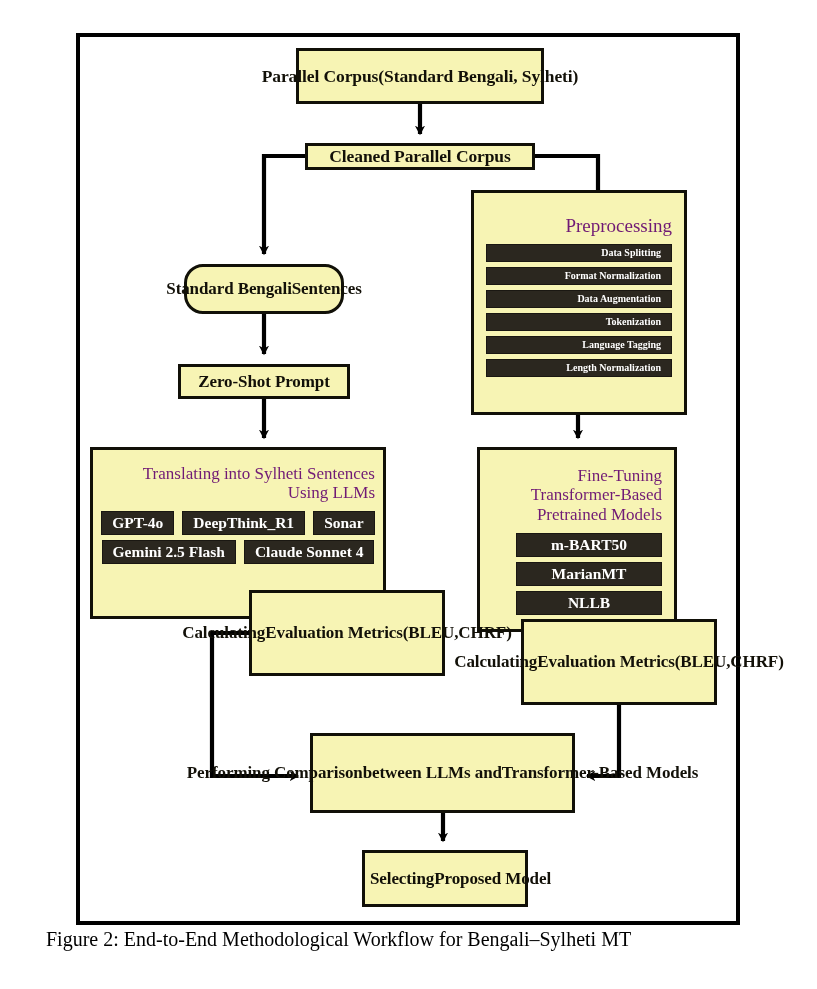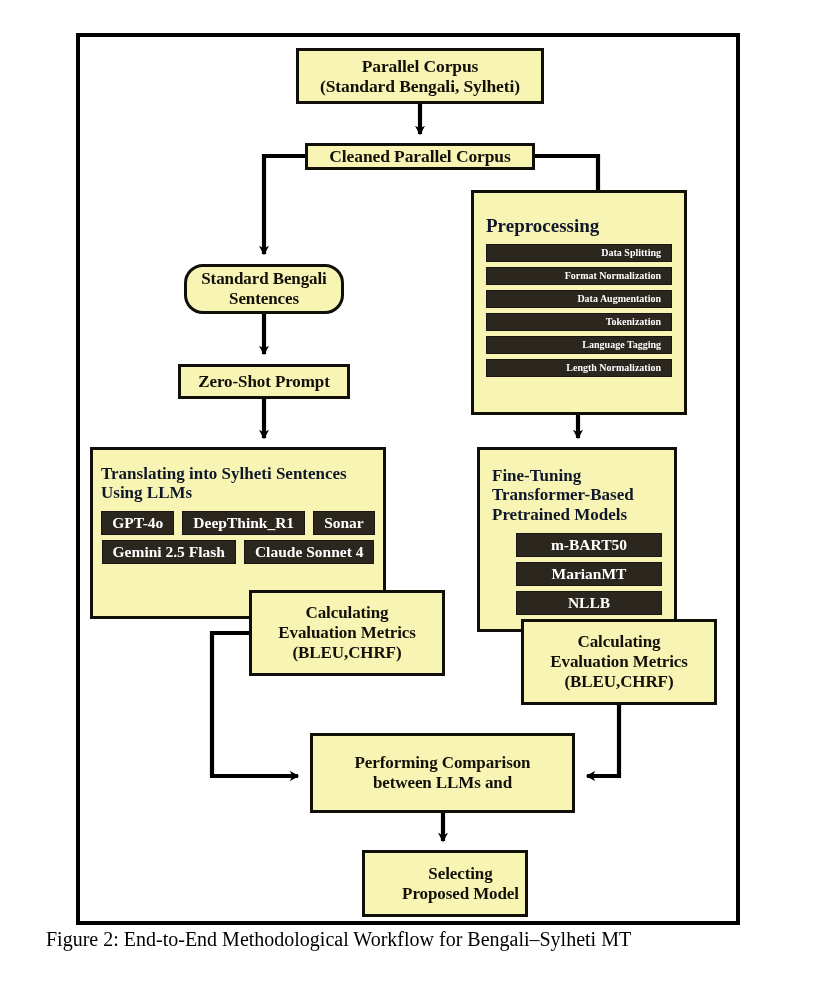--- a/index.html
+++ b/index.html
@@ -35,21 +35,21 @@
     height: 989px;
     pointer-events: none;
   }
   
   .node {
     position: absolute;
     background: #f7f4b4;
     border: 3px solid #111008;
     box-sizing: border-box;
     display: flex;
-    flex-direction: column;
+    flex-direction: row;
     align-items: center;
     justify-content: center;
     text-align: center;
     font-weight: bold;
     color: #121008;
     line-height: 1.16;
     letter-spacing: -0.1px;
   }
   .node .line { display: block; white-space: nowrap; }
   
@@ -60,24 +60,24 @@
     box-sizing: border-box;
     display: flex;
     flex-direction: column;
     align-items: center;
     text-align: center;
     color: #121008;
     font-weight: bold;
   }
   .group-title {
     width: 100%;
-    text-align: left;
-    font-weight: bold;
+    text-align: right;
+    font-weight: normal;
     line-height: 1.14;
-    color: #0f172a;
+    color: #701a75;
   }
   .chips {
     display: flex;
     flex-wrap: wrap;
     justify-content: center;
     gap: 5px 8px;
     width: 100%;
   }
   .chip {
     background: #2b271f;
@@ -119,21 +119,21 @@
   #g-llm .group-title { font-size: 17px; margin: 8px 0 8px 0; }
   #g-llm .chip { font-size: 15.5px; }
 
   #g-finetune        { left: 477px; top: 447px; width: 200px; height: 185px; padding: 6px 12px 8px 12px; }
   #g-finetune .group-title { font-size: 17px; margin: 10px 0 9px 0; }
   #g-finetune .chip { font-size: 15.5px; margin-left: 24px; }
 
   #n-metrics-left    { left: 249px; top: 590px; width: 196px; height: 86px;  font-size: 17px; z-index: 4; }
   #n-metrics-right   { left: 521px; top: 619px; width: 196px; height: 86px;  font-size: 17px; z-index: 4; }
   #n-comparison      { left: 310px; top: 733px; width: 265px; height: 80px;  font-size: 17px; }
-  #n-selecting       { left: 362px; top: 850px; width: 166px; height: 67px;  font-size: 17px; padding-left: 31px; }
+  #n-selecting       { left: 362px; top: 850px; width: 166px; height: 57px;  font-size: 17px; padding-left: 31px; }
 </style>
 </head>
 <body>
 
 <div id="page">
 
   <div id="figure-frame"></div>
 
   <svg id="connectors" viewBox="0 0 817 989" xmlns="http://www.w3.org/2000/svg">
     <defs>
@@ -232,20 +232,21 @@
 
   <div class="node" id="n-metrics-right">
     <span class="line">Calculating</span>
     <span class="line">Evaluation Metrics</span>
     <span class="line">(BLEU,CHRF)</span>
   </div>
 
   <div class="node" id="n-comparison">
     <span class="line">Performing Comparison</span>
     <span class="line">between LLMs and</span>
+    <span class="line">Transformer-Based Models</span>
   </div>
 
   <div class="node" id="n-selecting">
     <span class="line">Selecting</span>
     <span class="line">Proposed Model</span>
   </div>
 
   <div id="caption">
     <span class="cap-label">Figure 2:</span><span> End-to-End Methodological Workflow for Bengali–Sylheti MT</span>
   </div>

